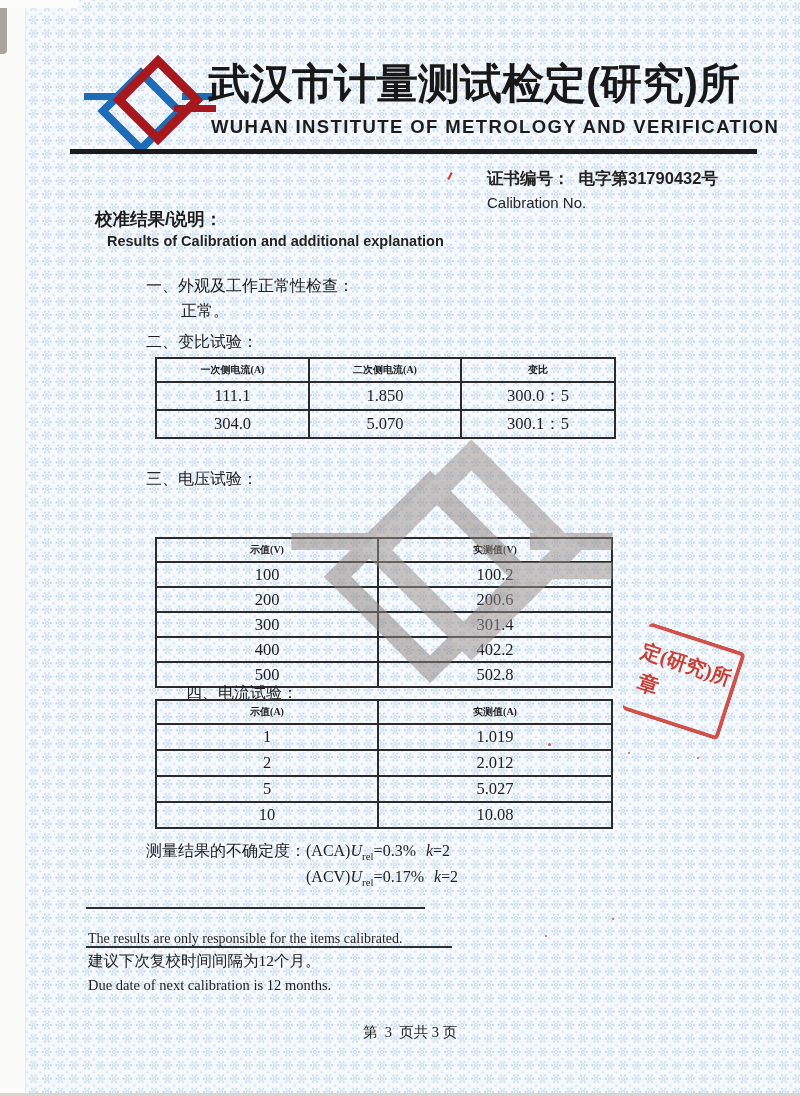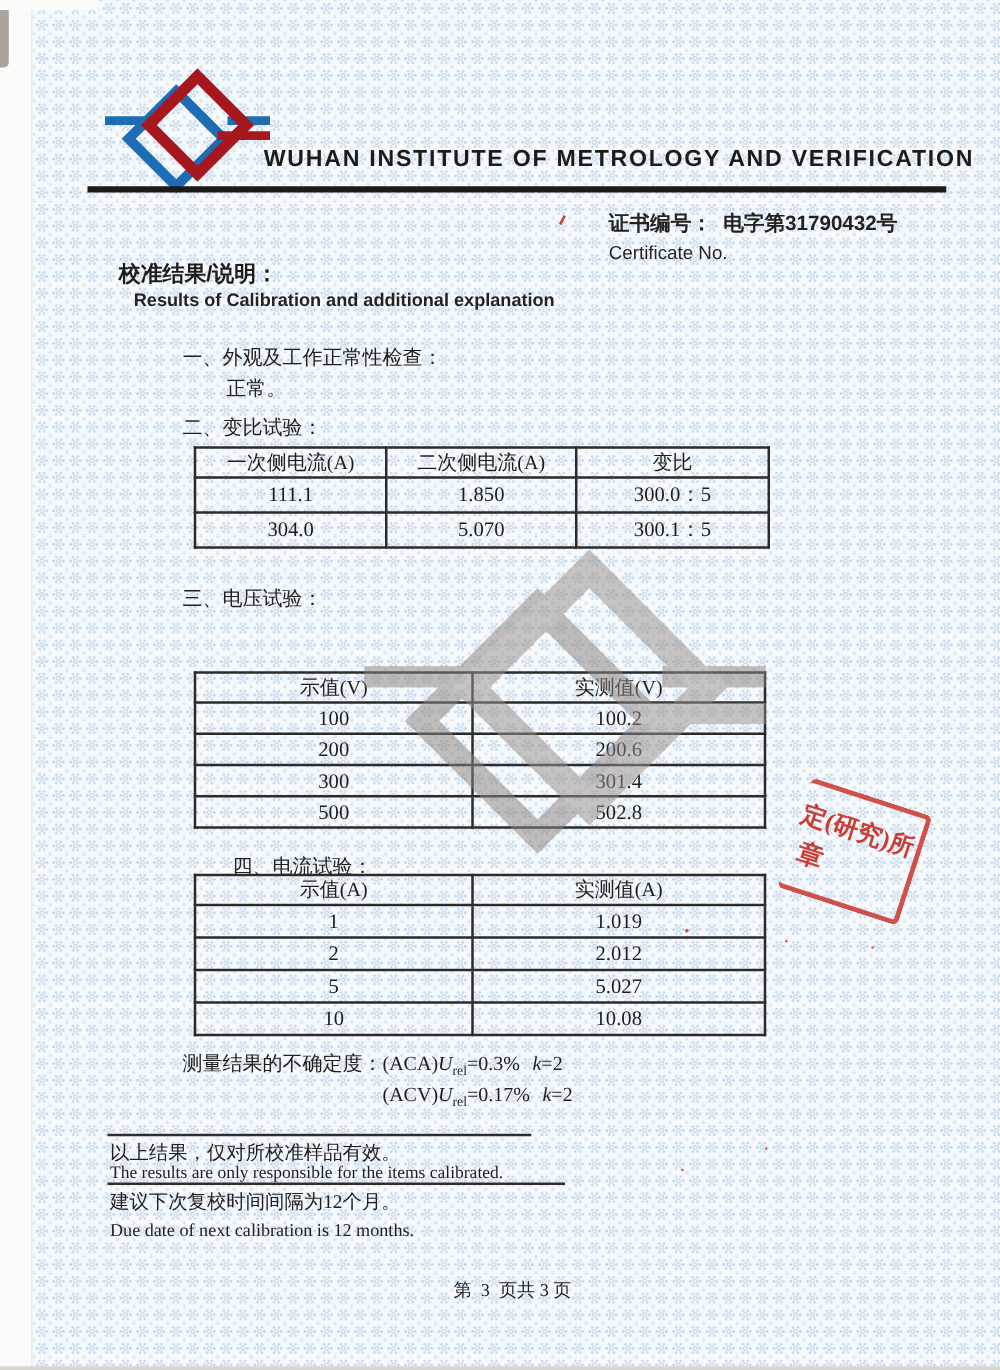--- a/index.html
+++ b/index.html
@@ -46,21 +46,21 @@
   .item2{left:146px;top:332px;}
   .item3{left:146px;top:469px;}
   .item4{left:146px;top:683px;margin-left:40px;}
 
   
   table.doc{border-collapse:collapse;background:transparent;}
   table.doc th,table.doc td{
     border:2px solid #2b2b2b;text-align:center;vertical-align:middle;
     font-weight:normal;color:#1d1d1f;padding:0;
   }
-  table.doc th{font-size:16px;height:22px;}
+  table.doc th{font-size:10px;height:22px;font-weight:bold;}
   table.doc td{font-size:16.5px;}
   .t-ratio{left:155px;top:357px;}
   .t-ratio th{height:19px;}
   .t-ratio td{height:26px;}
   .t-ratio .c0{width:151px;} .t-ratio .c1{width:150px;} .t-ratio .c2{width:152px;}
   .t-volt{left:155px;top:492px;margin-top:45px;}
   .t-volt td{height:23px;}
   .t-volt .c0{width:220px;} .t-volt .c1{width:232px;}
   .t-curr{left:155px;top:699px;}
   .t-curr td{height:24px;}
@@ -131,28 +131,29 @@
 
   <div class="content">
 
     <svg class="abs logo" viewBox="0 0 132 106">
       <rect x="0" y="39" width="42" height="7" fill="#1e6cb5"></rect>
       <rect x="98" y="39" width="34" height="7" fill="#1e6cb5"></rect>
       <polygon points="57,19 95,57 57,95 19,57" fill="none" stroke="#1e6cb5" stroke-width="8"></polygon>
       <polygon points="74,7 113,46 74,85 35,46" fill="none" stroke="#a6181d" stroke-width="9"></polygon>
       <rect x="90" y="51" width="42" height="7" fill="#a6181d"></rect>
     </svg>
+    <div class="abs title-cn">武汉市计量测试检定(研究)所</div>
     <div class="abs title-en">WUHAN INSTITUTE OF METROLOGY AND VERIFICATION</div>
     <div class="abs header-rule"></div>
 
     <div class="abs red-tick"></div>
     <div class="abs cert-cn">
       <span>证书编号：</span><span class="cert-num">电字第31790432号</span>
     </div>
-    <div class="abs cert-en">Certificate No.</div>
+    <div class="abs cert-en">Calibration No.</div>
 
     <div class="abs sec-cn">校准结果/说明：</div>
     <div class="abs sec-en">Results of Calibration and additional explanation</div>
 
     <div class="abs cjk item1">一、外观及工作正常性检查：</div>
     <div class="abs cjk item1r">正常。</div>
 
     <div class="abs cjk item2">二、变比试验：</div>
     <table class="abs doc t-ratio">
       <tbody>
@@ -187,20 +188,24 @@
       </tr>
       <tr>
         <td>200</td>
         <td>200.6</td>
       </tr>
       <tr>
         <td>300</td>
         <td>301.4</td>
       </tr>
       <tr>
+        <td>400</td>
+        <td>402.2</td>
+      </tr>
+      <tr>
         <td>500</td>
         <td>502.8</td>
       </tr>
     </tbody>
       </table>
 
     <div class="abs cjk item4">四、电流试验：</div>
     <table class="abs doc t-curr">
       <tbody>
           <tr>
@@ -227,21 +232,20 @@
       </table>
 
     <div class="abs unc unc1">
       <span>测量结果的不确定度：</span><span>(ACA)</span><i>U</i><sub>rel</sub><span>=0.3%</span><span class="ksp"></span><i>k</i><span>=2</span>
     </div>
     <div class="abs unc unc2">
       <span>(ACV)</span><i>U</i><sub>rel</sub><span>=0.17%</span><span class="ksp"></span><i>k</i><span>=2</span>
     </div>
 
     <div class="abs rule-thin f-rule1"></div>
-    <div class="abs cjk f1cn">以上结果，仅对所校准样品有效。</div>
     <div class="abs f1en">The results are only responsible for the items calibrated.</div>
     <div class="abs rule-thin f-rule2"></div>
     <div class="abs cjk f2cn">建议下次复校时间间隔为12个月。</div>
     <div class="abs f2en">Due date of next calibration is 12 months.</div>
     <div class="abs pagefoot">第  3  页共 3 页</div>
 
     <div class="abs speck" style="left:548px;top:743px;"></div>
     <div class="abs speck" style="left:628px;top:752px;width:2px;height:2px;"></div>
     <div class="abs speck" style="left:697px;top:757px;width:2px;height:2px;"></div>
     <div class="abs speck" style="left:612px;top:918px;width:2px;height:2px;"></div>

